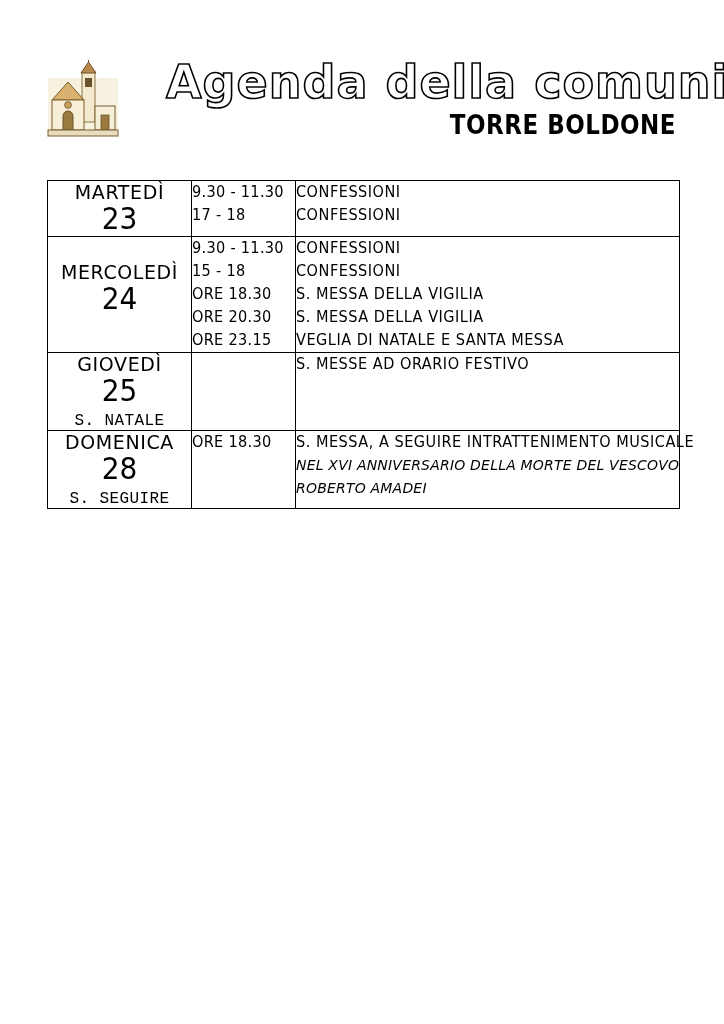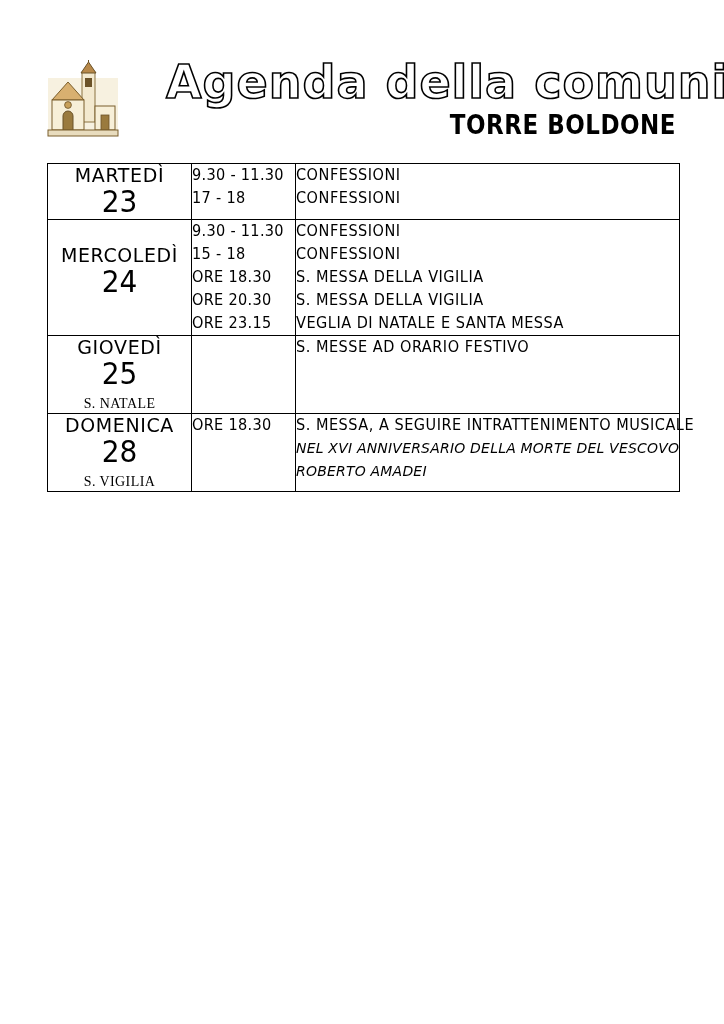--- a/index.html
+++ b/index.html
@@ -73,21 +73,21 @@
     text-align: right;
     white-space: nowrap;
     transform: scaleY(1.12);
     transform-origin: right bottom;
   }
 
   
   .agenda-table {
     position: absolute;
     left: 47px;
-    top: 163px;
+    top: 180px;
     width: 632px;
     border-collapse: collapse;
     table-layout: fixed;
   }
   .agenda-table td {
     border: 1px solid #000000;
     vertical-align: top;
     padding: 0;
   }
   .col-day   { width: 144px; }
@@ -106,22 +106,22 @@
     transform: scaleY(1.05);
   }
   .day-num {
     font-family: "DejaVu Sans", sans-serif;
     font-size: 28px;
     line-height: 32px;
     margin-top: 1px;
     transform: scaleY(1.05);
   }
   .day-note {
-    font-family: Liberation Serif, serif;
-    font-size: 14px;
+    font-family: Liberation Mono, monospace;
+    font-size: 16px;
     letter-spacing: 0.4px;
     line-height: 18px;
     margin-top: 4px;
     transform: scaleY(1.05);
   }
 
   .time-cell, .event-cell {
     padding: 9px 6px 9px 7px;
   }
   .line {
@@ -236,21 +236,21 @@
           <div class="line">S. MESSE AD ORARIO FESTIVO</div>
         </td>
       </tr>
 
 
 
       <tr>
         <td class="day-cell">
           <div class="day-name">DOMENICA</div>
           <div class="day-num">28</div>
-          <div class="day-note">S. VIGILIA</div>
+          <div class="day-note">S. SEGUIRE</div>
         </td>
         <td class="time-cell">
           <div class="line">ORE 18.30</div>
         </td>
         <td class="event-cell">
           <div class="line">S. MESSA, A SEGUIRE INTRATTENIMENTO MUSICALE</div>
           <div class="line italic smallish">NEL XVI ANNIVERSARIO DELLA MORTE DEL VESCOVO</div>
           <div class="line italic smallish">ROBERTO AMADEI</div>
         </td>
       </tr>

